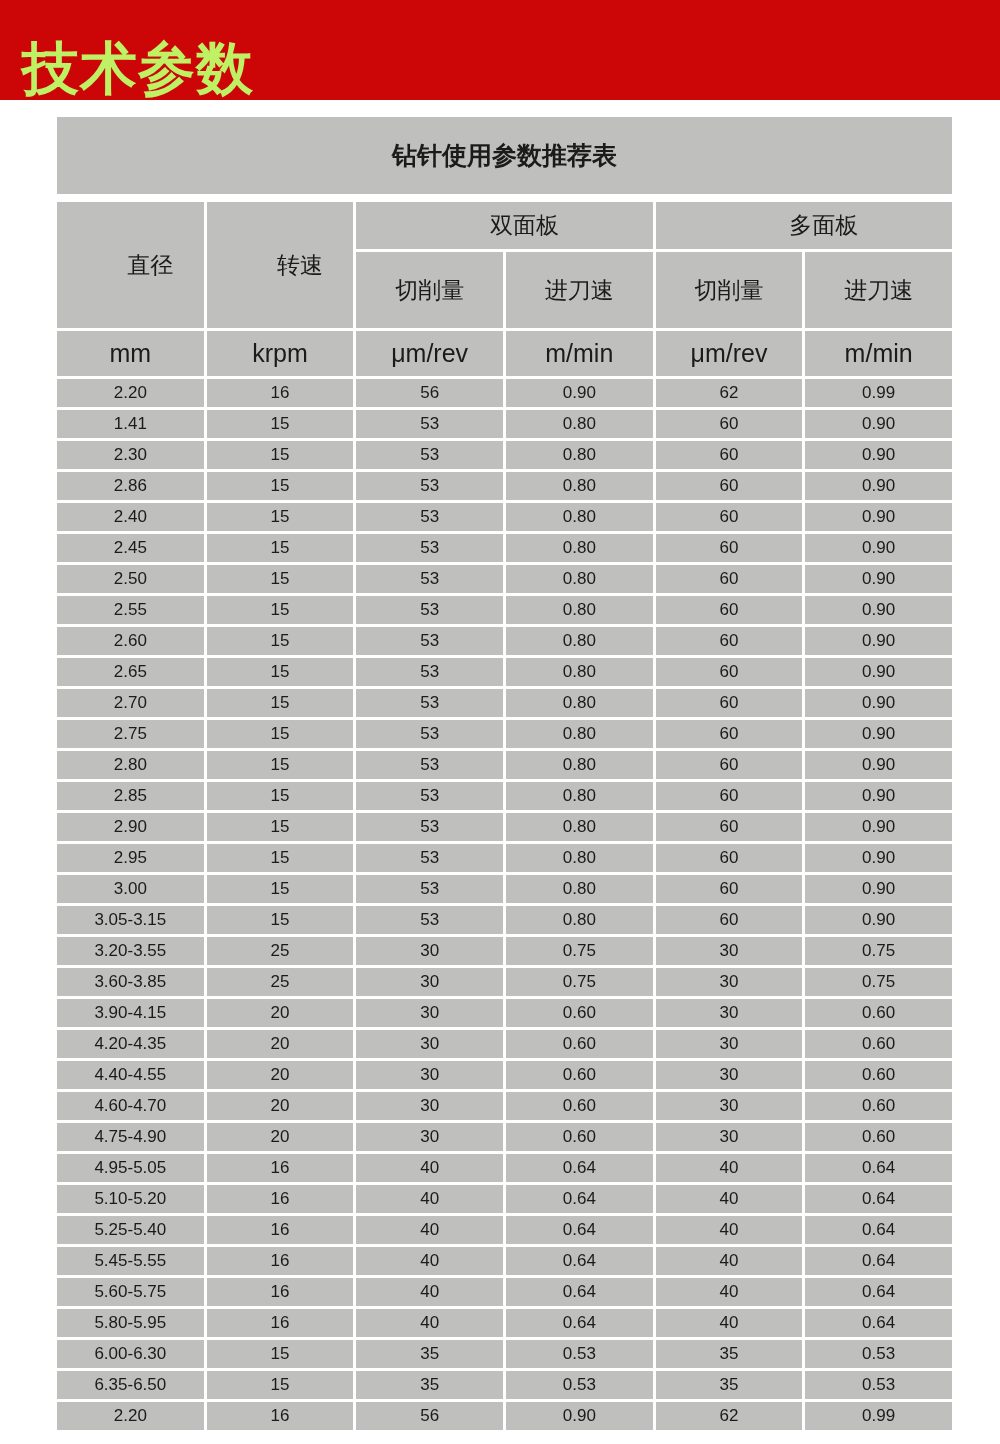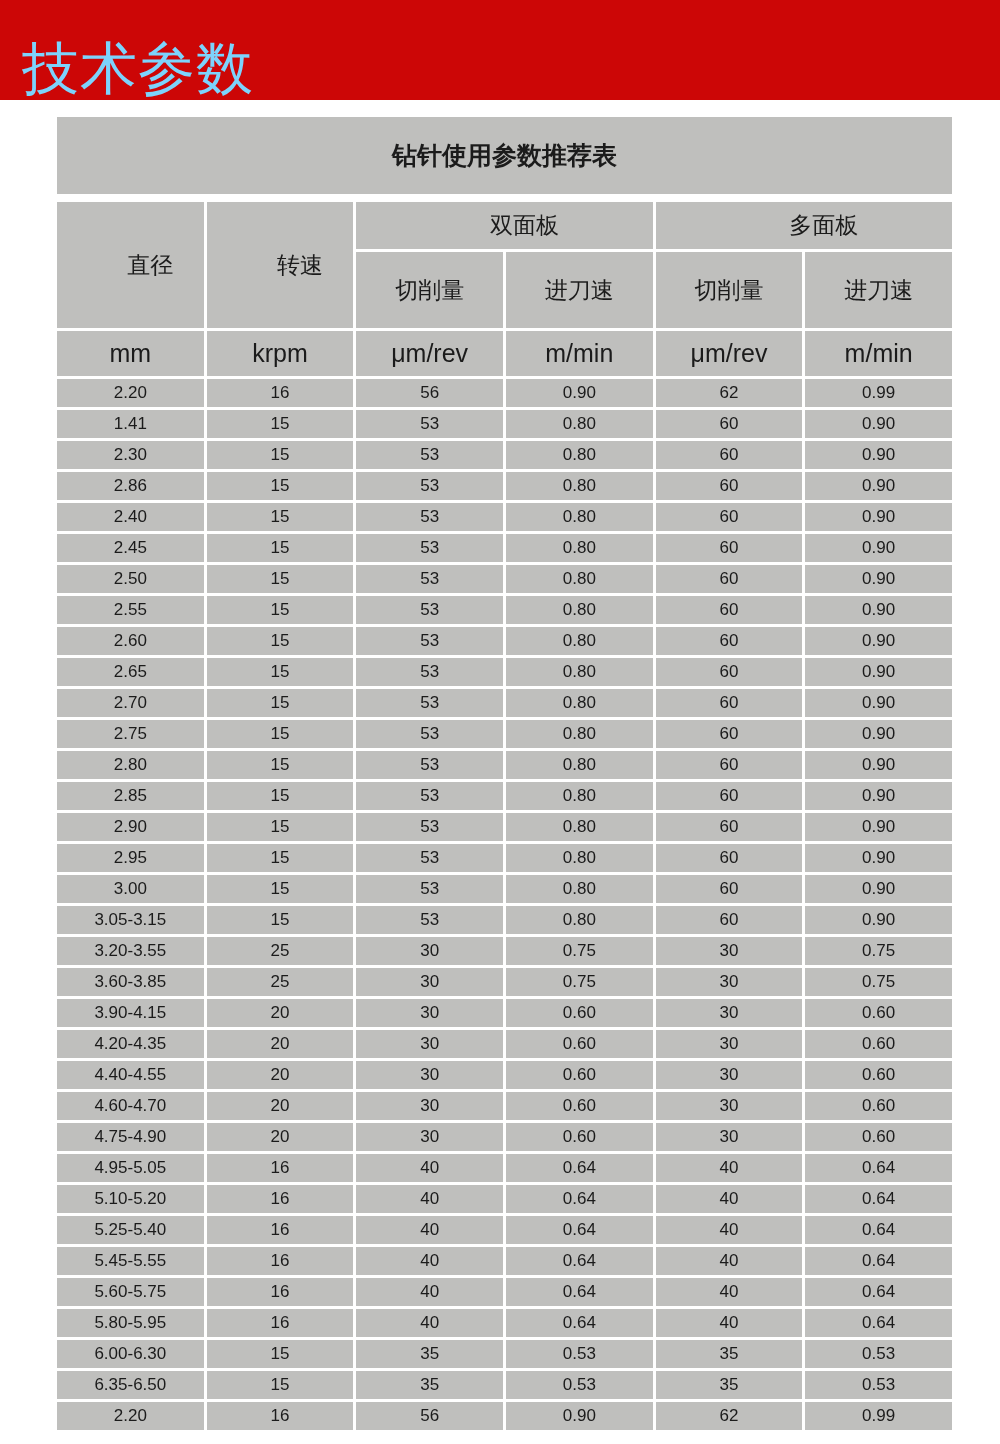--- a/index.html
+++ b/index.html
@@ -27,22 +27,22 @@
     height: 100px;
     background: var(--banner-red);
     display: flex;
     align-items: flex-end;
   }
   .banner h1 {
     margin: 0;
     padding: 0 0 3px 22px;
     font-size: 57px;
     line-height: 1.0;
-    font-weight: normal;
-    color: #7dd3fc;
+    font-weight: bold;
+    color: #bef264;
     letter-spacing: 1px;
   }
   .content {
     width: 895px;
     margin: 0 auto 0 57px;
   }
   .table-title {
     margin-top: 17px;
     height: 77px;
     background: var(--cell-gray);

